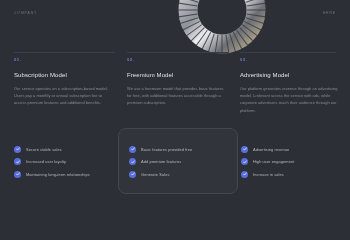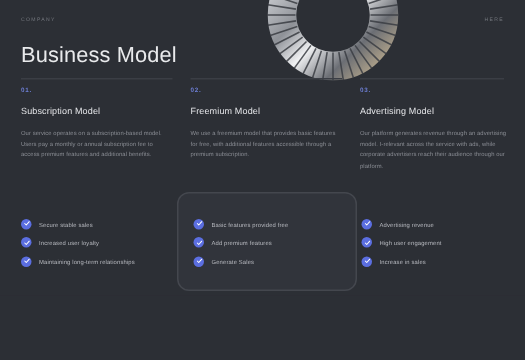--- a/index.html
+++ b/index.html
@@ -201,21 +201,20 @@
       </g>
       <circle cx="46" cy="46" r="34" fill="none" stroke="url(#shade)" stroke-width="0"></circle>
     </svg>
   </div>
 
   <div class="meta">
     <span class="meta-left">COMPANY</span>
     <span class="meta-right">HERE</span>
   </div>
 
-  <h1 class="title">Business Model</h1>
 
   <div class="cols">
 
     <div class="divider" style="left:14px; width:101px;"></div>
     <div class="divider" style="left:127px; width:101px;"></div>
     <div class="divider" style="left:240px; width:96px;"></div>
 
     <div class="col col-1">
       <span class="num">01.</span>
       <div class="sub-title">Subscription Model</div>

